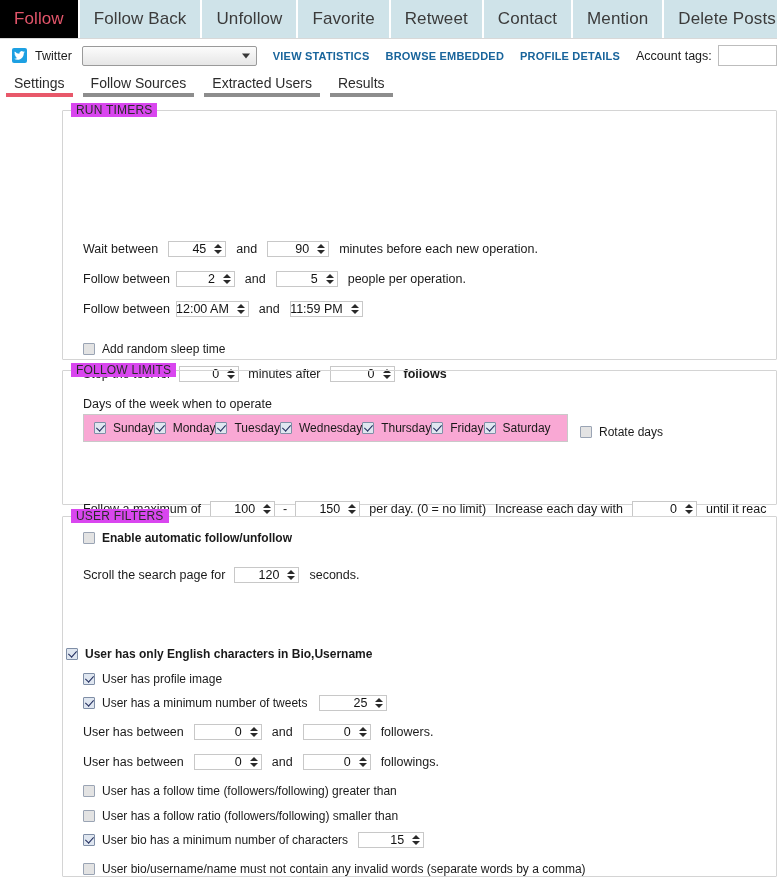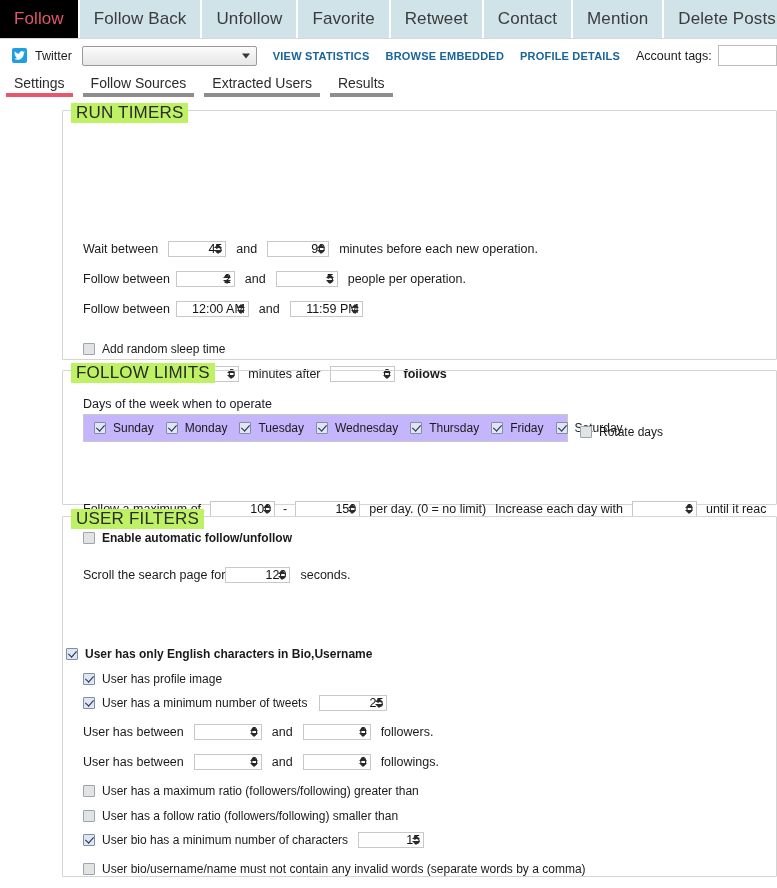--- a/index.html
+++ b/index.html
@@ -150,23 +150,23 @@
   .groupbox {
     position: absolute;
     border: 1px solid #d4d4d4;
     border-radius: 1px;
     box-sizing: border-box;
   }
   .gb-title {
     position: absolute;
     top: -8px;
     left: 8px;
-    background: #bef264;
+    background: #d946ef;
     padding: 0 5px;
-    font-size: 17px;
+    font-size: 12px;
     color: #2b2b2b;
     letter-spacing: .2px;
     text-align: center;
   }
 
   .row {
     display: flex;
     align-items: center;
     position: absolute;
     white-space: nowrap;
@@ -176,20 +176,21 @@
   
   .spin {
     display: inline-flex;
     align-items: center;
     justify-content: flex-end;
     border: 1px solid #c8c8c8;
     background: #ffffff;
     height: 16px;
     box-sizing: border-box;
     position: relative;
+    padding-right: 16px;
     cursor: text;
   }
   .spin .val {
     font-size: 12.5px;
     color: #131313;
     padding-right: 3px;
     text-align: right;
   }
   .spin .arrows {
     position: absolute;
@@ -244,26 +245,26 @@
   }
   .cb .cb-txt {
     margin-left: 7px;
     font-size: 12px;
     color: #1a1a1a;
   }
 
   .days-box {
     position: absolute;
     border: 1px solid #c9c9c9;
-    background: #c4b5fd;
+    background: #f9a8d4;
     box-sizing: border-box;
     display: flex;
     align-items: center;
     padding-left: 10px;
-    gap: 12px;
+    gap: 0;
   }
 </style>
 </head>
 <body>
 
 <div class="main-tabs">
   <div class="main-tab active">
       <span>Follow</span>
     </div>
   <div class="main-tab">
@@ -495,21 +496,21 @@
 
   <div class="row" style="left:83px; top:434px;font-weight:bold;">
     <span class="cb">
       <span class="box"></span>
       <span class="cb-txt">Enable automatic follow/unfollow</span>
     </span>
   </div>
 
   <div class="row" style="left:83px; top:470px;">
     <span class="lbl">Scroll the search page for</span>
-    <span class="spin" style="width:65px; ">
+    <span class="spin" style="width:65px; margin-left:9px;">
       <span class="val">120</span>
       <span class="arrows">
           <i class="up"></i>
           <i class="dn"></i>
         </span>
     </span>
     <span class="lbl" style="margin-left:10px;">seconds.</span>
   </div>
 
   <div class="groupbox" style="left:62px; top:419px; width:715px; height:361px;">
@@ -580,21 +581,21 @@
           <i class="up"></i>
           <i class="dn"></i>
         </span>
     </span>
     <span class="lbl" style="margin-left:10px;">followings.</span>
   </div>
 
   <div class="row" style="left:83px; top:687px;">
     <span class="cb">
       <span class="box"></span>
-      <span class="cb-txt">User has a maximum ratio (followers/following) greater than</span>
+      <span class="cb-txt">User has a follow time (followers/following) greater than</span>
     </span>
   </div>
 
   <div class="row" style="left:83px; top:712px;">
     <span class="cb">
       <span class="box"></span>
       <span class="cb-txt">User has a follow ratio (followers/following) smaller than</span>
     </span>
   </div>
 

